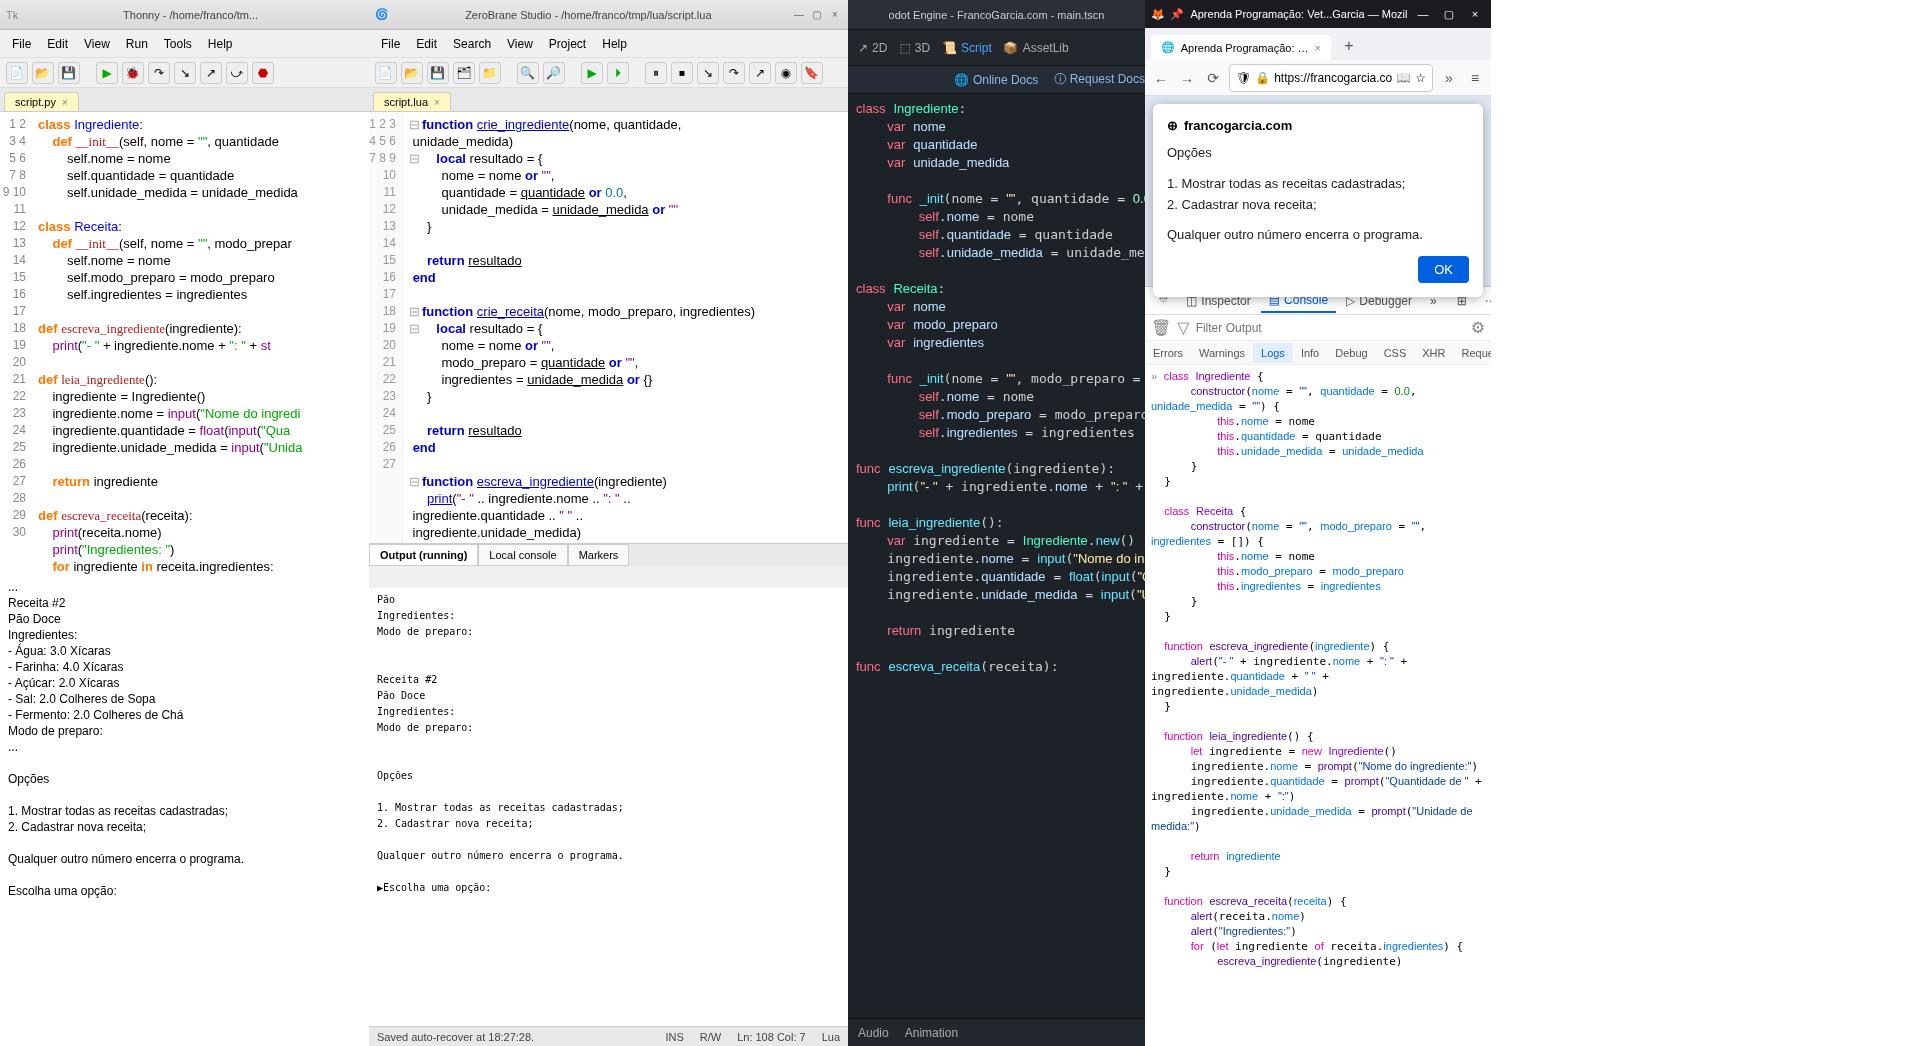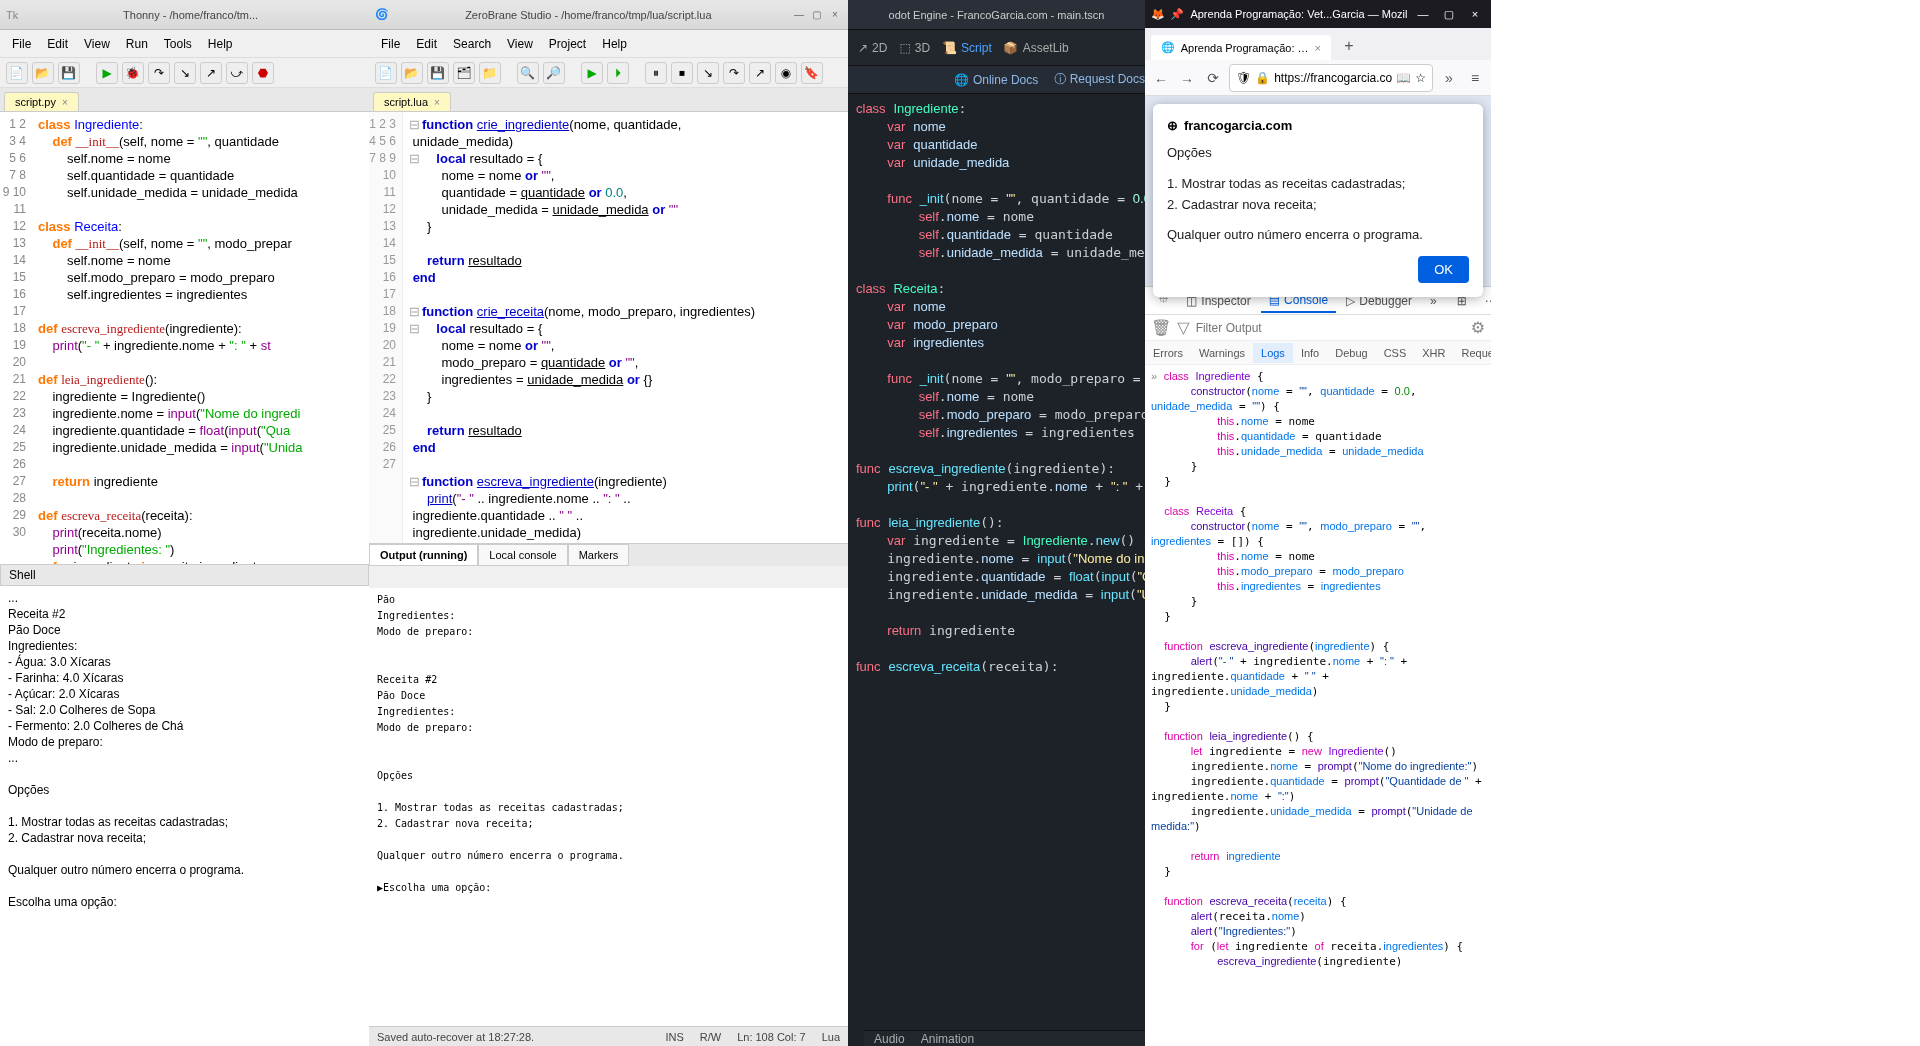--- a/index.html
+++ b/index.html
@@ -73,21 +73,21 @@
 .ztab.active { background: #fff; font-weight: bold; }
 .zconsole { background: #fff; font-family: monospace; font-size: 10px; line-height: 16px; padding: 4px 8px; overflow: auto; white-space: pre; flex: 1; margin-top: 22px; }
 .statusbar { height: 20px; background: #e8e8e8; border-top: 1px solid #ccc; font-size: 11px; display: flex; align-items: center; padding: 0 8px; gap: 16px; color: #444; }
 
 
 .godot-top { height: 36px; background: #22272e; display: flex; align-items: center; gap: 12px; padding: 0 10px; border-bottom: 1px solid #111; font-size: 12px; }
 .gbtn { color: #aaa; display: flex; align-items: center; gap: 4px; cursor: pointer; }
 .gbtn.active { color: #4aa3ff; }
 .godot-docs { height: 28px; background: #262c35; display: flex; align-items: center; justify-content: flex-end; gap: 16px; padding: 0 0; font-size: 12px; color: #8fb8e8; border-bottom: 1px solid #111; }
 .godot-code { flex: 1; font-family: monospace; font-size: 13px; line-height: 18px; padding: 6px 8px; white-space: pre; overflow: hidden; }
-.godot-bottom { height: 16px; background: #22272e; display: flex; align-items: center; gap: 16px; padding: 0 10px; font-size: 12px; color: #aaa; border-top: 1px solid #111; margin-left: 16px; }
+.godot-bottom { height: 28px; background: #22272e; display: flex; align-items: center; gap: 16px; padding: 0 10px; font-size: 12px; color: #aaa; border-top: 1px solid #111; }
 
 
 .ff-titlebar { height: 28px; background: #1c1b22; display: flex; align-items: center; padding: 0 6px; color: #fff; font-size: 11px; gap: 6px; }
 .ff-titlebar .title { flex: 1; white-space: nowrap; overflow: hidden; }
 .ff-winbtn { width: 20px; text-align: center; cursor: pointer; }
 .ff-tabs { height: 32px; background: #f0f0f4; display: flex; align-items: flex-end; padding: 0 6px; gap: 4px; }
 .ff-tab { background: #fff; border-radius: 4px 4px 0 0; padding: 6px 10px; font-size: 11px; display: flex; align-items: center; gap: 6px; max-width: 180px; }
 .ff-newtab { width: 28px; height: 28px; display: flex; align-items: center; justify-content: center; font-size: 16px; color: #555; cursor: pointer; }
 .ff-urlbar { height: 36px; background: #f9f9fb; display: flex; align-items: center; padding: 0 6px; gap: 6px; border-bottom: 1px solid #ddd; }
 .ff-nav { width: 24px; height: 24px; display: flex; align-items: center; justify-content: center; font-size: 14px; color: #555; cursor: pointer; }
@@ -212,21 +212,20 @@
     <span class="kw">return</span> ingrediente
 
 <span class="kw">def</span> <span class="fn">escreva_receita</span>(receita):
     <span class="bi">print</span>(receita.nome)
     <span class="bi">print</span>(<span class="str">"Ingredientes: "</span>)
     <span class="kw">for</span> ingrediente <span class="kw">in</span> receita.ingredientes:
         escreva_ingrediente(ingrediente)
 
     ()</div>
   </div>
-  <div class="panel-title">Shell</div>
   <div class="shell-out"><span class="norm">...
 Receita #2
 Pão Doce
 Ingredientes:
 - Água: 3.0 Xícaras
 - Farinha: 4.0 Xícaras
 - Açúcar: 2.0 Xícaras
 - Sal: 2.0 Colheres de Sopa
 - Fermento: 2.0 Colheres de Chá
 Modo de preparo:

